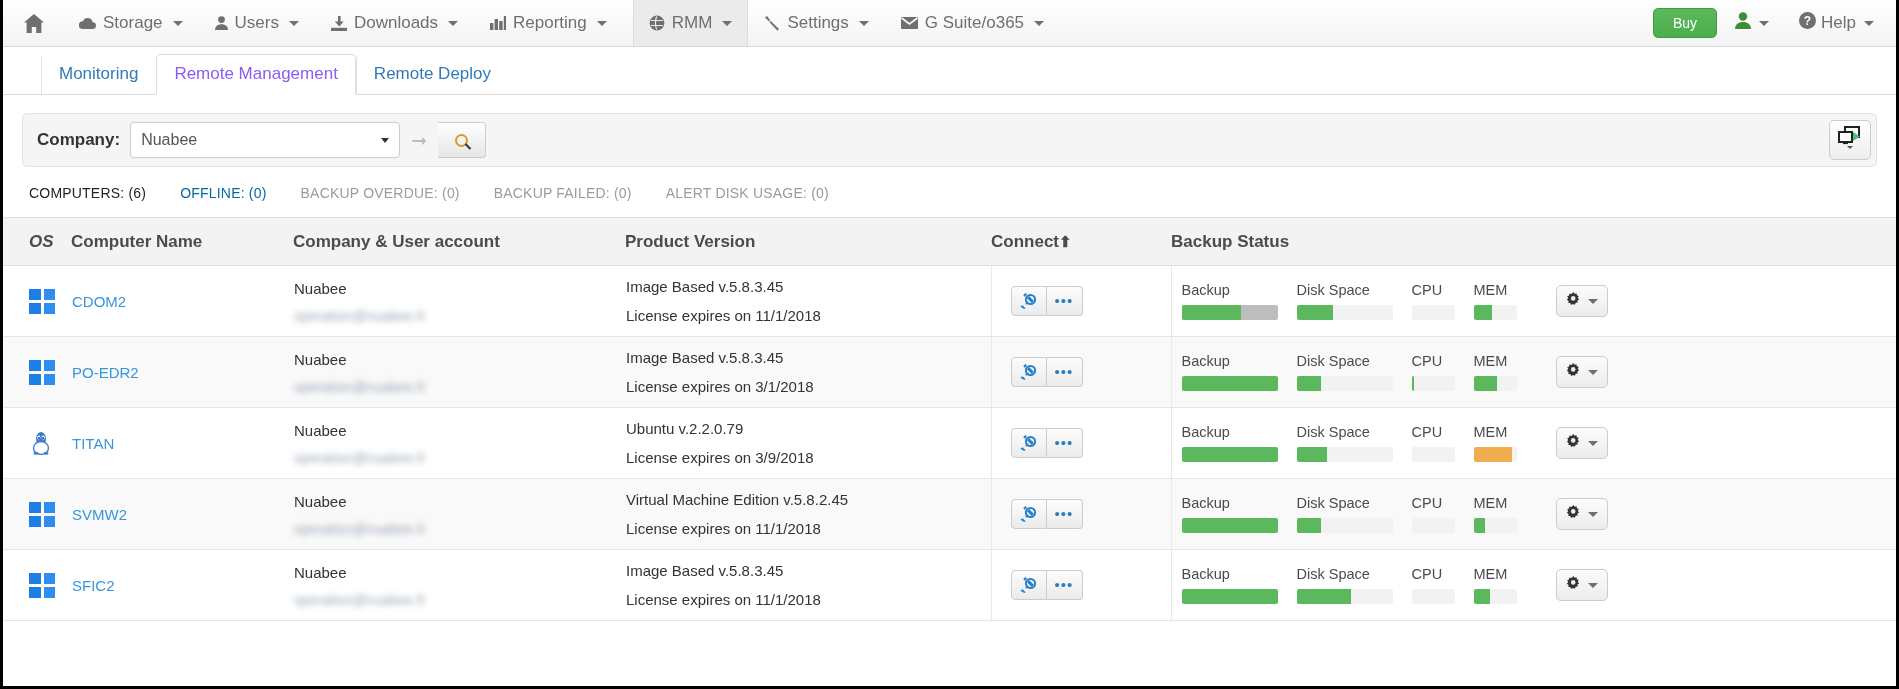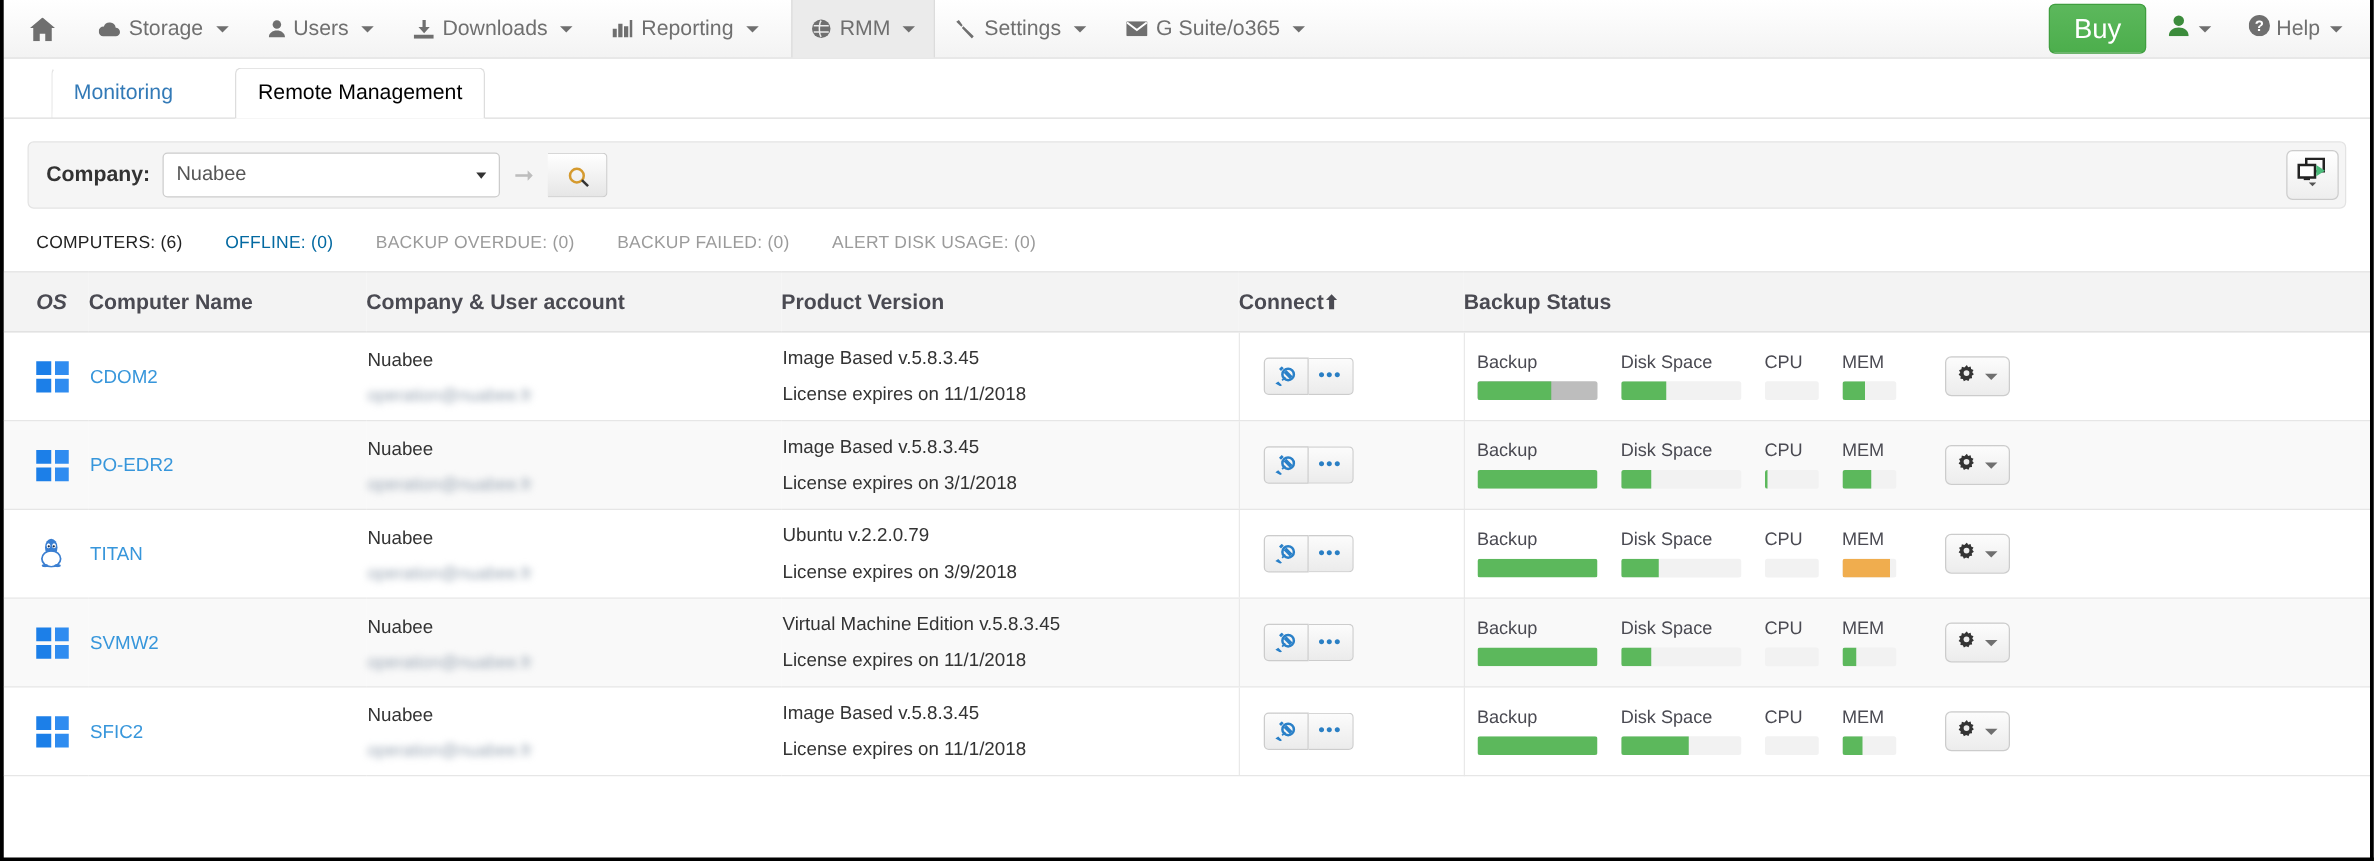--- a/index.html
+++ b/index.html
@@ -50,21 +50,21 @@
   }
   .nav-right {
     position: absolute; right: 10px; top: 0; bottom: 0;
     display: flex; align-items: center; gap: 6px;
   }
   .buy-btn {
     background: linear-gradient(to bottom,#5cb85c,#4cae4c);
     border: 1px solid #3f9e3f;
     border-radius: 5px;
     color: #fff;
-    font-size: 22px;
+    font-size: 14px;
     padding: 6px 19px;
     cursor: pointer;
   }
   .nav-icon-btn {
     display: flex; align-items: center; gap: 5px;
     padding: 0 12px; height: 47px;
     color: #6f6f6f; font-size: 17px; cursor: pointer;
   }
 
   
@@ -82,25 +82,24 @@
     color: #337ab7;
     padding: 9px 17px 10px 17px;
     margin-bottom: -1px;
     cursor: pointer;
     border: 1px solid transparent;
     border-radius: 5px 5px 0 0;
     white-space: nowrap;
   }
   .tab.sep { border-left: 1px solid #e2e2e2; }
   .tab.active {
-    color: #000000;
+    color: #8b5cf6;
     background: #ffffff;
     border: 1px solid #dddddd;
     border-bottom-color: #ffffff;
-    margin-left: 32px;
   }
 
   
   .filterbar-wrap { padding: 18px 19px 0 19px; position: relative; }
   .filterbar {
     background: #f5f5f5;
     border: 1px solid #e3e3e3;
     border-radius: 5px;
     height: 54px;
     display: flex;
@@ -363,20 +362,21 @@
       <span>Help</span>
       <span class="caret"></span>
     </div>
   </div>
 </div>
 
 <div class="tabbar">
   <div id="tabs" style="display:flex;align-items:flex-end">
       <div class="tab sep">Monitoring</div>
       <div class="tab active">Remote Management</div>
+      <div class="tab sep">Remote Deploy</div>
     </div>
 </div>
 
 <div class="filterbar-wrap">
   <div class="filterbar">
     <span class="company-label">Company:</span>
     <div class="select-box">
       <span>Nuabee</span>
       <span class="select-caret"></span>
     </div>
@@ -619,21 +619,21 @@
           <span class="os-win">
             <i></i>
             <i></i>
             <i></i>
             <i></i>
           </span>
         </td>
         <td><span class="comp-name">SVMW2</span></td>
         <td><div class="cell-company">Nuabee</div><div class="blurred">operation@nuabee.fr</div></td>
         <td>
-          <div class="prod-line1">Virtual Machine Edition v.5.8.3.45</div>
+          <div class="prod-line1">Virtual Machine Edition v.5.8.2.45</div>
           <div class="prod-line2">License expires on 11/1/2018</div>
         </td>
         <td class="c-conn"><span class="conn-group">
             <span class="conn-btn left">
               <svg width="17" height="16" viewBox="0 0 17 16">
                 <path fill="#2a80c8" d="M5.4 0 7 1.6 4.8 3.8 3.2 2.2zM9.1 3 14 7.9l-2.2 2.2L6.9 5.2zM2.6 12.2l3 3L4.2 16 .3 13.7z"></path>
                 <path fill="#2a80c8" d="M8.7 9.2 6.2 11.7l-1-1 2.5-2.5z"></path>
                 <circle cx="10.5" cy="6.5" r="4.6" fill="none" stroke="#2a80c8" stroke-width="2"></circle>
               </svg>
             </span>

